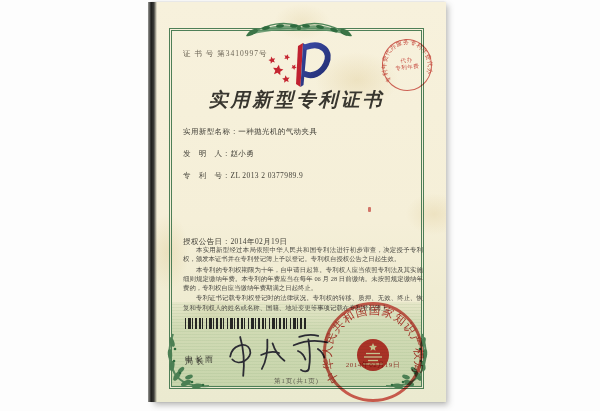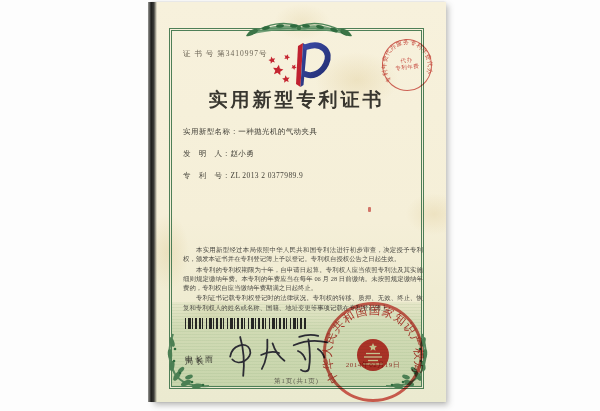--- a/index.html
+++ b/index.html
@@ -34,21 +34,21 @@
     position:absolute;left:0;right:0;bottom:0;height:84px;
     background:
       repeating-linear-gradient(0deg, rgba(110,150,95,.10) 0 1px, rgba(110,150,95,0) 1px 3px),
       linear-gradient(180deg, rgba(168,195,140,.12) 0%, rgba(168,195,140,.42) 30%, rgba(160,190,132,.48) 100%);
   }
   .ornament{position:absolute;pointer-events:none;}
   
   .cert-no{position:absolute;left:31px;top:47px;font-size:7.5px;letter-spacing:1px;color:#6a6354;}
   .title{
     position:absolute;left:17px;right:22px;top:85px;text-align:center;
-    font-size:19px;font-weight:600;letter-spacing:3px;color:#38362f;
+    font-size:19px;font-weight:600;letter-spacing:3px;color:#38362f;font-style:italic;
   }
   .field{position:absolute;left:31px;right:24px;font-size:7.5px;color:#44423a;letter-spacing:.4px;white-space:nowrap;}
   .f0{top:125px}.f1{top:147px}.f2{top:169px}.f3{top:191px}.f4{top:213px}.f5{top:235px}
   .paras{position:absolute;left:31px;top:243px;width:240px;color:#4b4a44;}
   .paras p{margin:0 0 1.5px 0;font-size:6.4px;line-height:9.1px;text-align:justify;text-indent:13px;}
   .barcode{
     position:absolute;left:33px;top:316px;width:121px;height:11px;
     background:
       repeating-linear-gradient(90deg,#262624 0 1.5px,transparent 1.5px 3.5px,#262624 3.5px 6px,transparent 6px 7px,#262624 7px 8px,transparent 8px 10.5px);
   }
@@ -171,20 +171,21 @@
       <polygon points="38,7 43,4 40.5,48 36,45" fill="#c02130"></polygon>
       <polygon points="43,4 47,7 43.5,46 40.5,48" fill="url(#pblue)"></polygon>
       <path d="M46,8 C62,2 72,13 66,25 C61,35 52,38 45,35" fill="none" stroke="url(#pblue)" stroke-width="6" stroke-linecap="round"></path>
     </svg>
 
     <div class="title">实用新型专利证书</div>
 
     <div class="field f0"><span>实用新型名称：</span><span>一种抛光机的气动夹具</span></div>
     <div class="field f1"><span>发　明　人：</span><span>赵小勇</span></div>
     <div class="field f2"><span>专　利　号：</span><span>ZL 2013 2 0377989.9</span></div>
+    <div class="field f5"><span>授权公告日：</span><span>2014年02月19日</span></div>
 
     <div class="paras">
       <p>本实用新型经过本局依照中华人民共和国专利法进行初步审查，决定授予专利权，颁发本证书并在专利登记簿上予以登记。专利权自授权公告之日起生效。</p>
       <p>本专利的专利权期限为十年，自申请日起算。专利权人应当依照专利法及其实施细则规定缴纳年费。本专利的年费应当在每年 06 月 28 日前缴纳。未按照规定缴纳年费的，专利权自应当缴纳年费期满之日起终止。</p>
       <p>专利证书记载专利权登记时的法律状况。专利权的转移、质押、无效、终止、恢复和专利权人的姓名或名称、国籍、地址变更等事项记载在专利登记簿上。</p>
     </div>
 
     <div class="red-speck"></div>
 
     <div class="barcode"></div>

